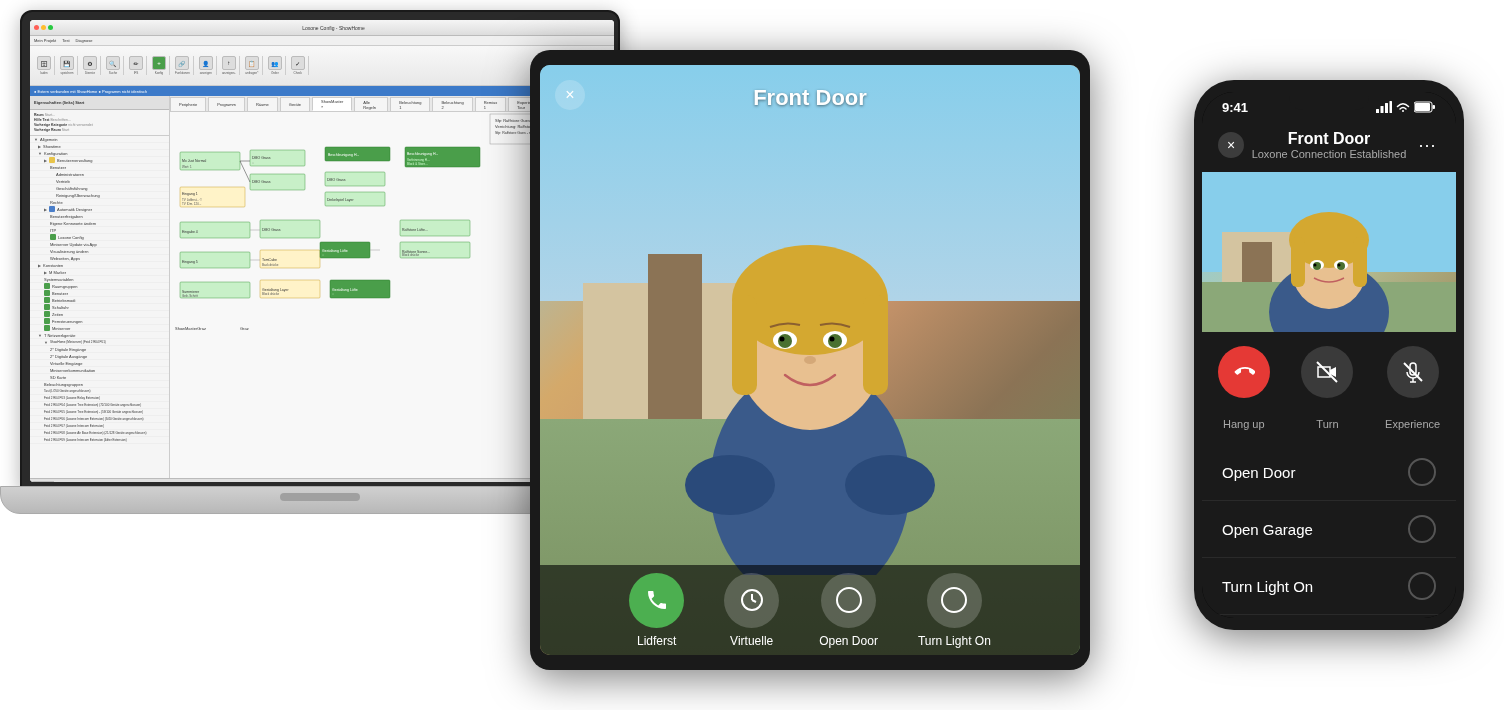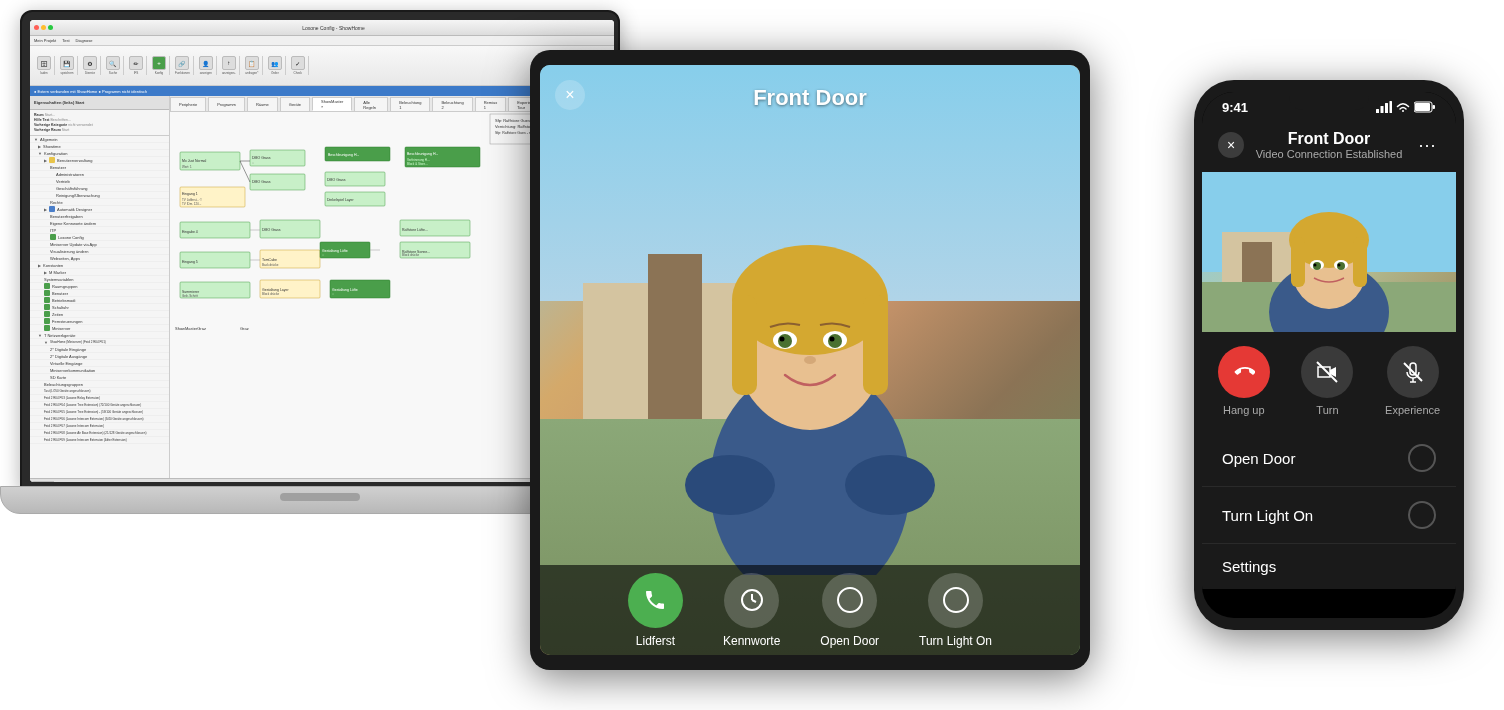--- a/index.html
+++ b/index.html
@@ -519,21 +519,21 @@
       padding: 14px 0;
       display: flex;
       justify-content: space-around;
       align-items: center;
     }
 
     .phone-ctrl-btn {
       display: flex;
       flex-direction: column;
       align-items: center;
-      gap: 6px;
+      gap: 20px;
       cursor: pointer;
     }
 
     .phone-ctrl-circle {
       width: 52px;
       height: 52px;
       border-radius: 50%;
       display: flex;
       align-items: center;
       justify-content: center;
@@ -987,21 +987,21 @@
           </div>
 
           <div class="tablet-action-btn">
             <div class="tablet-action-circle dark">
               <svg width="24" height="24" viewBox="0 0 24 24">
                 <circle cx="12" cy="12" r="10" stroke="white" stroke-width="2" fill="none"></circle>
                 <line x1="12" y1="6" x2="12" y2="12" stroke="white" stroke-width="2"></line>
                 <line x1="12" y1="12" x2="16" y2="14" stroke="white" stroke-width="2"></line>
               </svg>
             </div>
-            <span class="tablet-action-label">Kennworte</span>
+            <span class="tablet-action-label">Virtuelle</span>
           </div>
 
           <div class="tablet-action-btn">
             <div class="tablet-action-circle dark">
               <svg width="26" height="26" viewBox="0 0 26 26">
                 <circle cx="13" cy="13" r="12" stroke="white" stroke-width="2" fill="none"></circle>
               </svg>
             </div>
             <span class="tablet-action-label">Open Door</span>
           </div>
@@ -1048,21 +1048,21 @@
             </svg>
           </div>
         </div>
 
         <div class="phone-header">
           <div class="phone-header-close">
             <span>×</span>
           </div>
           <div class="phone-header-info">
             <div class="phone-header-title">Front Door</div>
-            <div class="phone-header-subtitle">Video Connection Established</div>
+            <div class="phone-header-subtitle">Loxone Connection Established</div>
           </div>
           <div class="phone-header-more">
             <span>···</span>
           </div>
         </div>
 
         <div class="phone-video-preview">
           <svg style="position:absolute;bottom:0;left:0;width:100%;height:100%;" viewBox="0 0 254 160">
 
             <rect x="0" y="0" width="254" height="100" fill="#87CEEB"></rect>
@@ -1123,20 +1123,24 @@
             <span class="phone-ctrl-label">Experience</span>
           </div>
         </div>
 
         <div class="phone-actions">
           <div class="phone-action-row">
             <span class="phone-action-label">Open Door</span>
             <div class="phone-action-toggle"></div>
           </div>
           <div class="phone-action-row">
+            <span class="phone-action-label">Open Garage</span>
+            <div class="phone-action-toggle"></div>
+          </div>
+          <div class="phone-action-row">
             <span class="phone-action-label">Turn Light On</span>
             <div class="phone-action-toggle"></div>
           </div>
           <div class="phone-action-row" style="border-bottom:none;">
             <span class="phone-action-label">Settings</span>
           </div>
         </div>
       </div>
     </div>
   </div>

